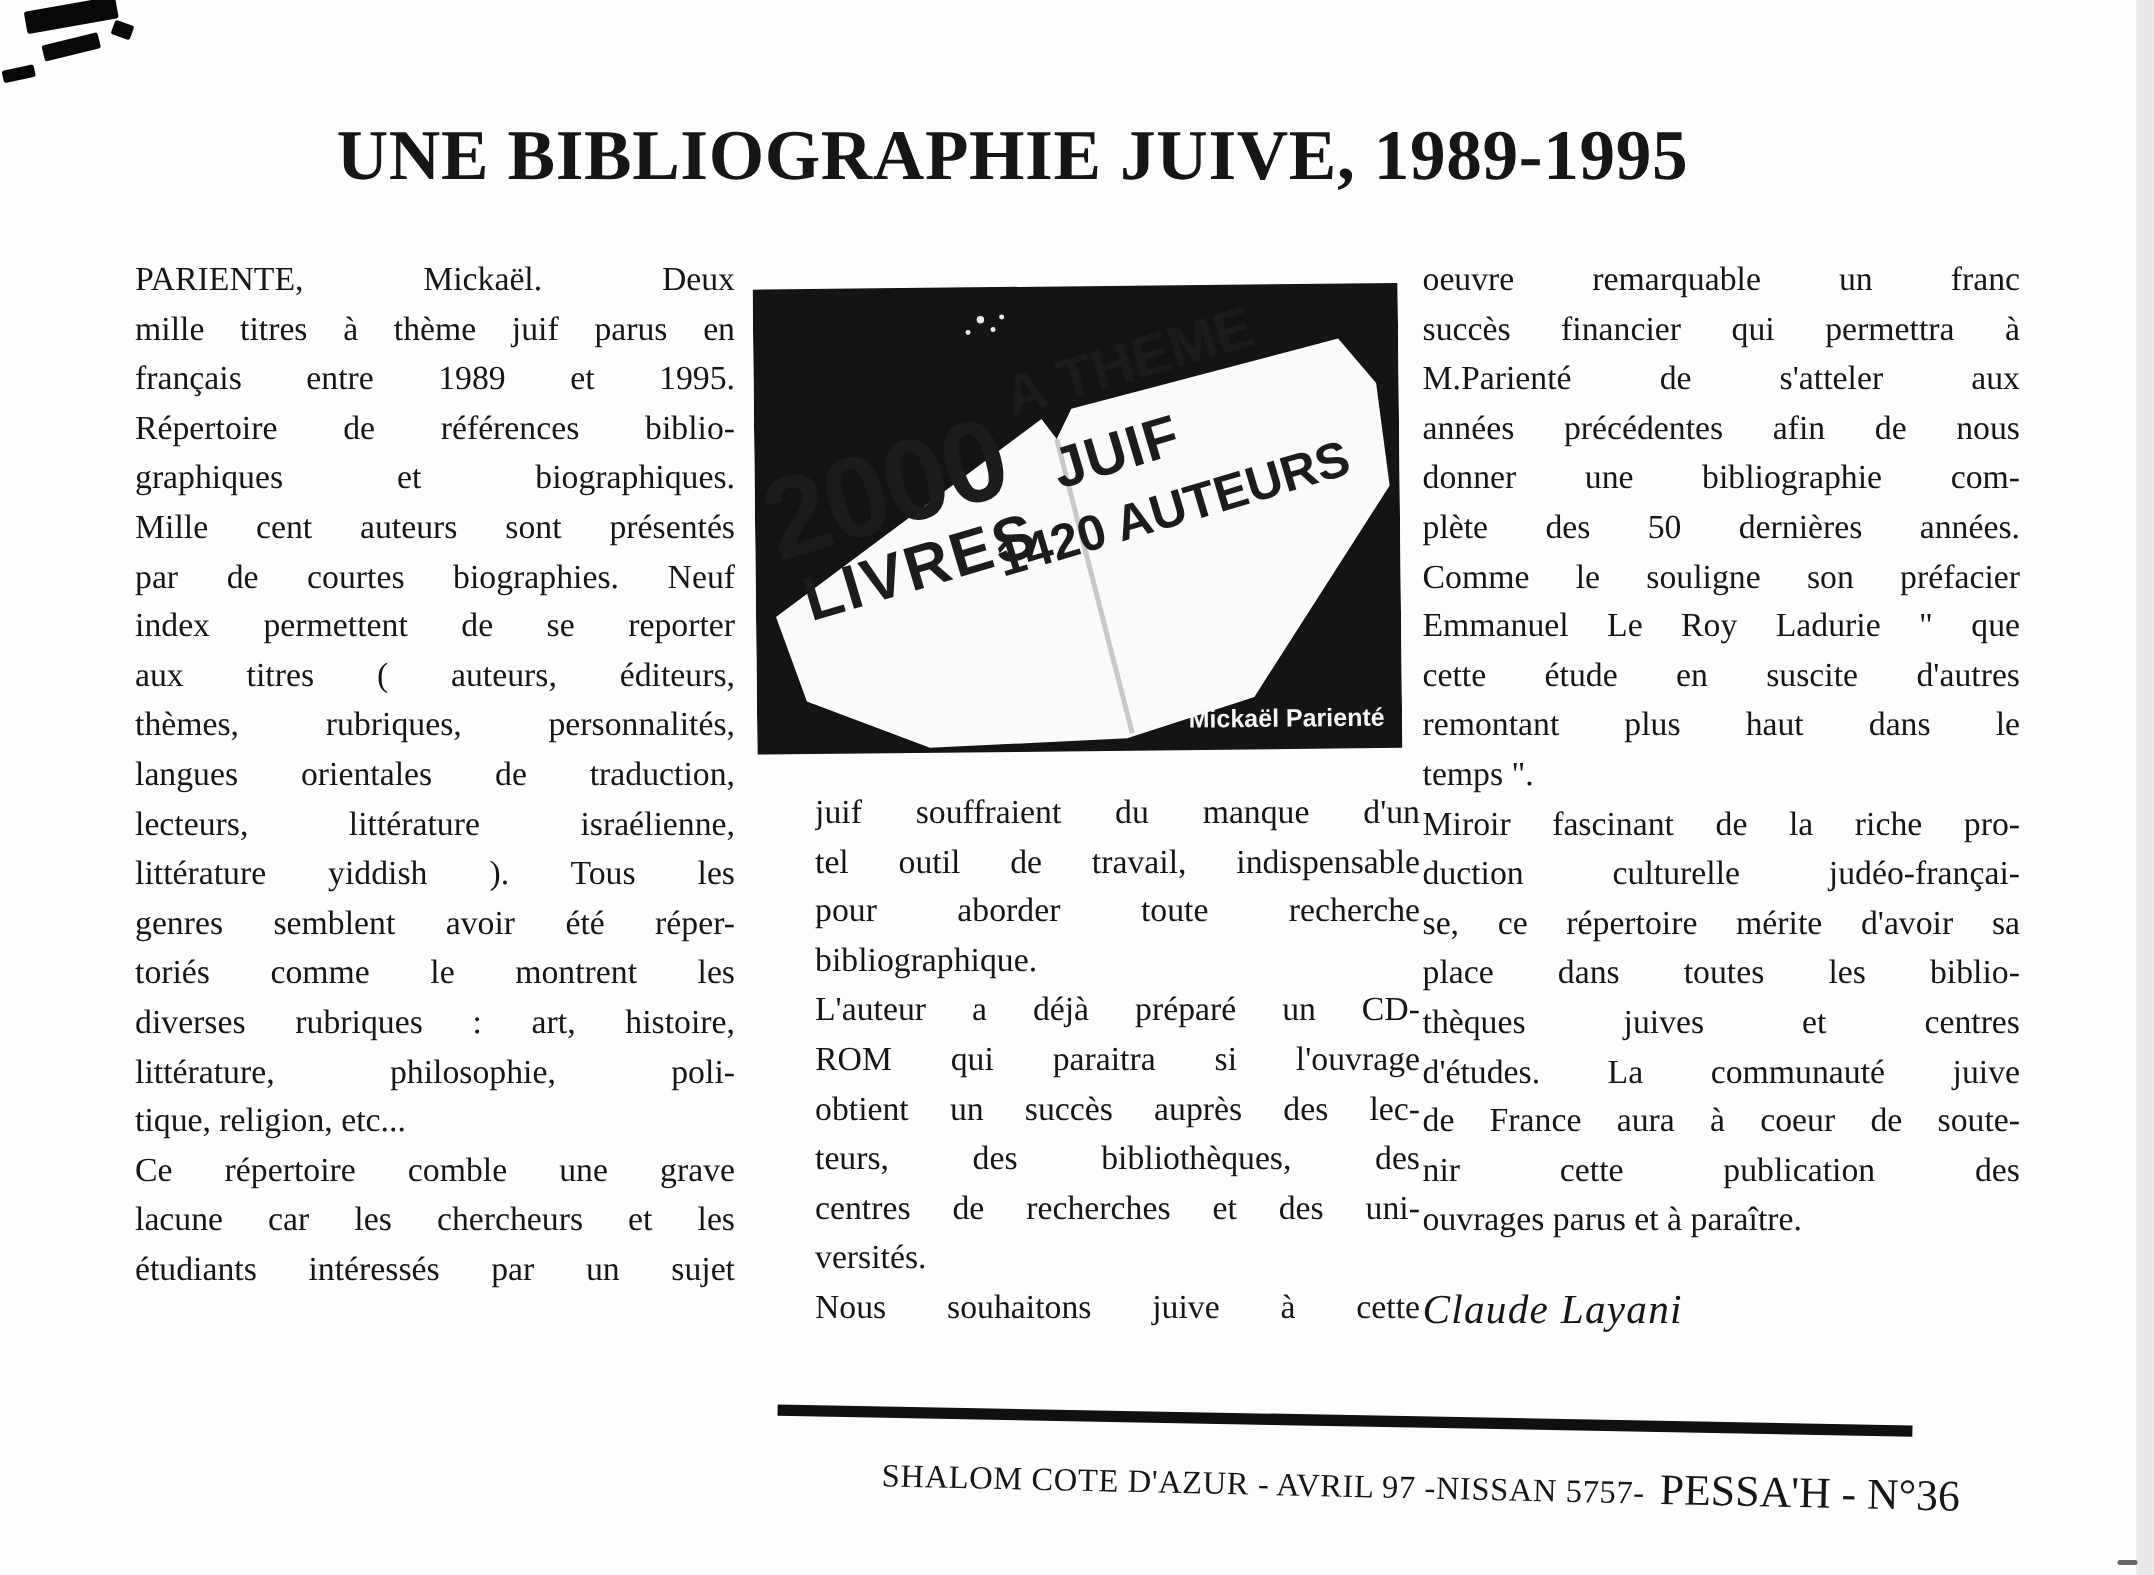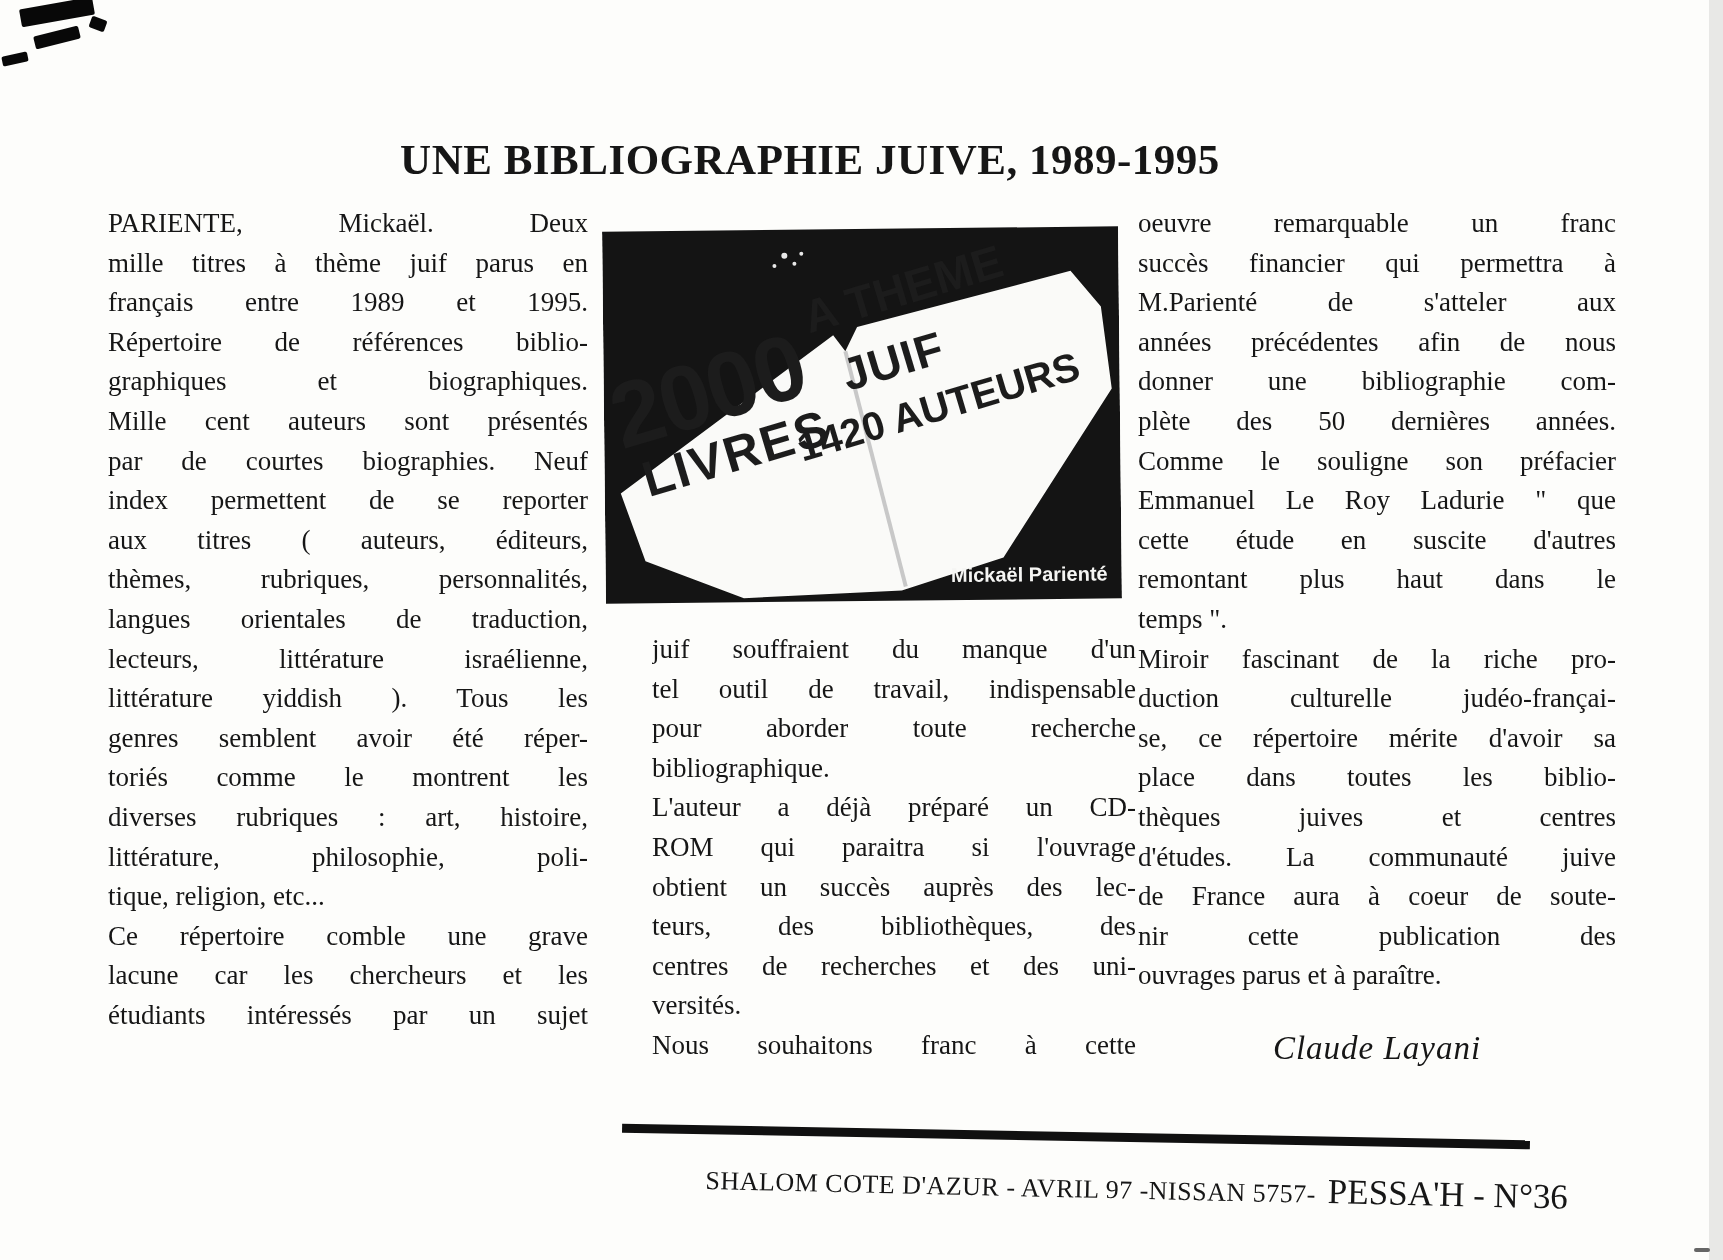--- a/index.html
+++ b/index.html
@@ -10,38 +10,38 @@
   .edge-right{position:absolute;right:0;top:0;width:14px;height:100%;background:#e8e8e6;}
   .artifact{position:absolute;background:#080808;border-radius:2px;}
   .a1{left:20px;top:3px;width:74px;height:18px;transform:rotate(-10deg);}
   .a2{left:34px;top:31px;width:46px;height:13px;transform:rotate(-14deg);}
   .a3{left:90px;top:18px;width:16px;height:12px;transform:rotate(20deg);}
   .a4{left:2px;top:54px;width:26px;height:10px;transform:rotate(-12deg);}
   .a5{left:1694px;top:1248px;width:16px;height:4px;background:#666;}
 
   #article-title{
     position:absolute;left:60px;top:92px;width:1500px;text-align:center;
-    font-size:43px;font-weight:bold;letter-spacing:.5px;white-space:nowrap;margin-top:43px;
+    font-size:57px;font-weight:bold;letter-spacing:.5px;white-space:nowrap;
   }
 
   .col{position:absolute;}
   #col-left  {left:108px; top:204px;width:480px;}
   #col-mid   {left:652px; top:630px;width:484px;}
   #col-right {left:1138px;top:204px;width:478px;}
 
   .tline{
     font-size:27px;line-height:39.6px;height:39.6px;overflow:hidden;
     text-align:justify;text-align-last:justify;
   }
   .tline::after{content:"";display:inline-block;width:100%;height:0;}
   .tline.pend{text-align-last:left;}
   .tline.pend::after{width:0;}
 
   #author-signature{
-    margin-top:34px;text-align:center;font-style:italic;
+    margin-top:34px;text-align:left;font-style:italic;
     font-size:33px;letter-spacing:1px;
   }
 
   #figure-wrap{
     position:absolute;left:604px;top:228px;width:516px;height:374px;
     transform:rotate(-0.6deg);
   }
   #figure-wrap svg{display:block;width:100%;height:100%;}
   .bktxt{font-family:"Liberation Sans",sans-serif;font-weight:bold;fill:#1c1c1c;}
   .bkcredit{font-family:"Liberation Sans",sans-serif;font-weight:bold;fill:#f5f5f3;}
@@ -119,21 +119,21 @@
       <div class="tline">juif souffraient du manque d'un</div>
       <div class="tline">tel outil de travail, indispensable</div>
       <div class="tline">pour aborder toute recherche</div>
       <div class="tline pend">bibliographique.</div>
       <div class="tline">L'auteur a déjà préparé un CD-</div>
       <div class="tline">ROM qui paraitra si l'ouvrage</div>
       <div class="tline">obtient un succès auprès des lec-</div>
       <div class="tline">teurs, des bibliothèques, des</div>
       <div class="tline">centres de recherches et des uni-</div>
       <div class="tline pend">versités.</div>
-      <div class="tline">Nous souhaitons franc à cette</div>
+      <div class="tline">Nous souhaitons juive à cette</div>
     </div>
 
   <div id="col-right" class="col">
     <div>
         <div class="tline">oeuvre remarquable un franc</div>
         <div class="tline">succès financier qui permettra à</div>
         <div class="tline">M.Parienté de s'atteler aux</div>
         <div class="tline">années précédentes afin de nous</div>
         <div class="tline">donner une bibliographie com-</div>
         <div class="tline">plète des 50 dernières années.</div>

